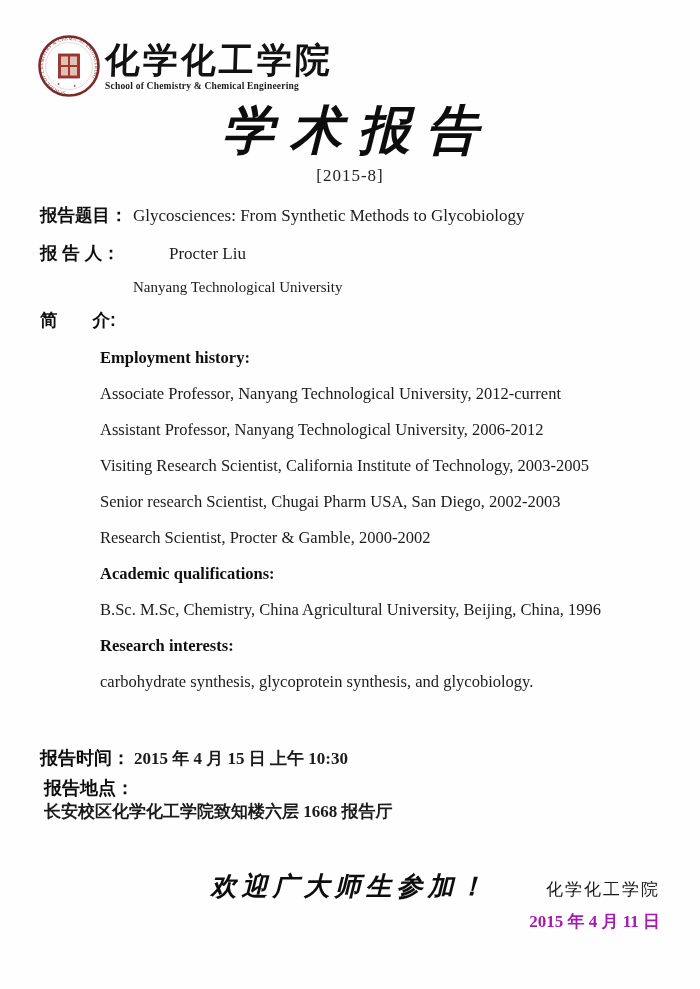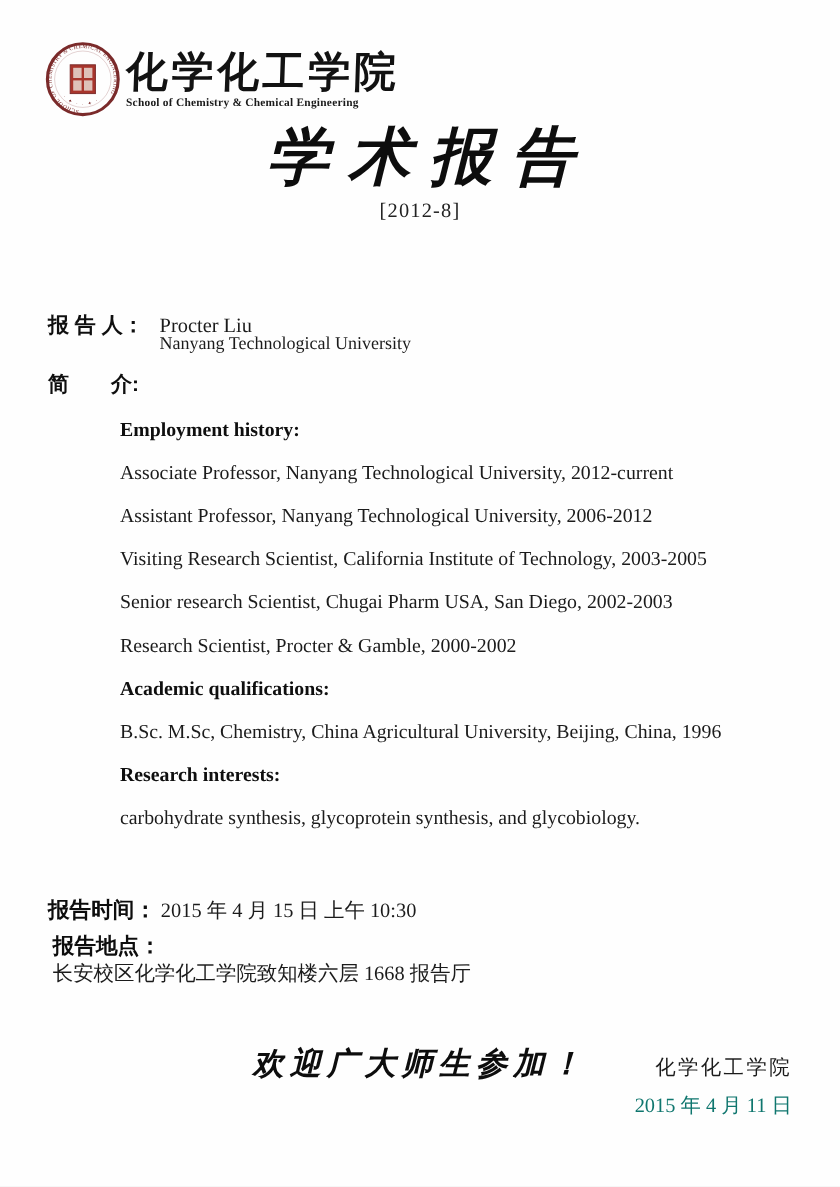--- a/index.html
+++ b/index.html
@@ -72,21 +72,21 @@
     font-family: "Liberation Sans", sans-serif;
     font-weight: bold;
     font-size: 17.5px;
     color: #0f0f0f;
     white-space: pre;
     flex: 0 0 auto;
     width: 93px;
   }
   .meta-value { font-size: 17px; color: #1b1b1b; }
   .row-title   { top: 203px; }
-  .row-speaker { top: 259px; }
+  .row-speaker { top: 241px; gap: 36px; }
   .row-affil   { top: 279px; left: 133px; }
   .row-intro   { top: 308px; }
   .affil-text  { font-size: 15px; }
 
   
   .bio {
     position: absolute;
     top: 340px; left: 100px; right: 20px;
     font-size: 16.5px;
     line-height: 36px;
@@ -98,21 +98,21 @@
   .row-time  { top: 746px; }
   .row-venue { top: 776px; flex-direction: column; }
   .sched-label {
     font-family: "Liberation Sans", sans-serif;
     font-weight: bold;
     font-size: 18px;
     color: #0d0d0d;
     white-space: pre;
     flex: 0 0 auto;
   }
-  .sched-value { font-size: 17px; margin-left: 4px; }
+  .sched-value { font-size: 17px; margin-left: 4px; font-weight: bold; }
 
   
   .welcome {
     position: absolute;
     top: 826px; left: 0; right: 0;
     text-align: center;
     font-family: "Liberation Serif", serif;
     font-weight: bold;
     font-style: italic;
     font-size: 26px;
@@ -124,21 +124,22 @@
     position: absolute;
     top: 878px; right: 40px;
     font-size: 17px;
     letter-spacing: 2px;
     color: #1b1b1b;
   }
   .sig-date {
     position: absolute;
     top: 910px; right: 40px;
     font-size: 17px;
-    color: #0f766e;
+    color: #a21caf;
+    font-weight: bold;
   }
 </style>
 </head>
 <body>
 
 <div class="page">
 
   <div class="logo-row">
     <svg class="seal" viewBox="0 0 64 64" xmlns="http://www.w3.org/2000/svg">
       <circle cx="32" cy="32" r="29.5" fill="none" stroke="#7b2b2b" stroke-width="2.6"></circle>
@@ -160,22 +161,26 @@
       <rect x="33" y="33" width="7" height="8.5" fill="#e8d9d2" opacity="0.85"></rect>
       <rect x="21.5" y="20" width="21" height="24" fill="none" stroke="#7b2b2b" stroke-width="0.8"></rect>
     </svg>
     <div class="college-block">
       <div class="college-cn">化学化工学院</div>
       <div class="college-en">School of Chemistry &amp; Chemical Engineering</div>
     </div>
   </div>
 
   <div class="doc-title">学术报告</div>
-  <div class="doc-issue">[2012-8]</div>
-
+  <div class="doc-issue">[2015-8]</div>
+
+  <div class="meta-row row-title">
+    <span class="meta-label">报告题目：</span>
+    <span class="meta-value">Glycosciences: From Synthetic Methods to Glycobiology</span>
+  </div>
 
   <div class="meta-row row-speaker">
     <span class="meta-label">报 告 人：</span>
     <span class="meta-value">Procter Liu</span>
   </div>
 
   <div class="meta-row row-affil">
     <span class="affil-text">Nanyang Technological University</span>
   </div>
 

